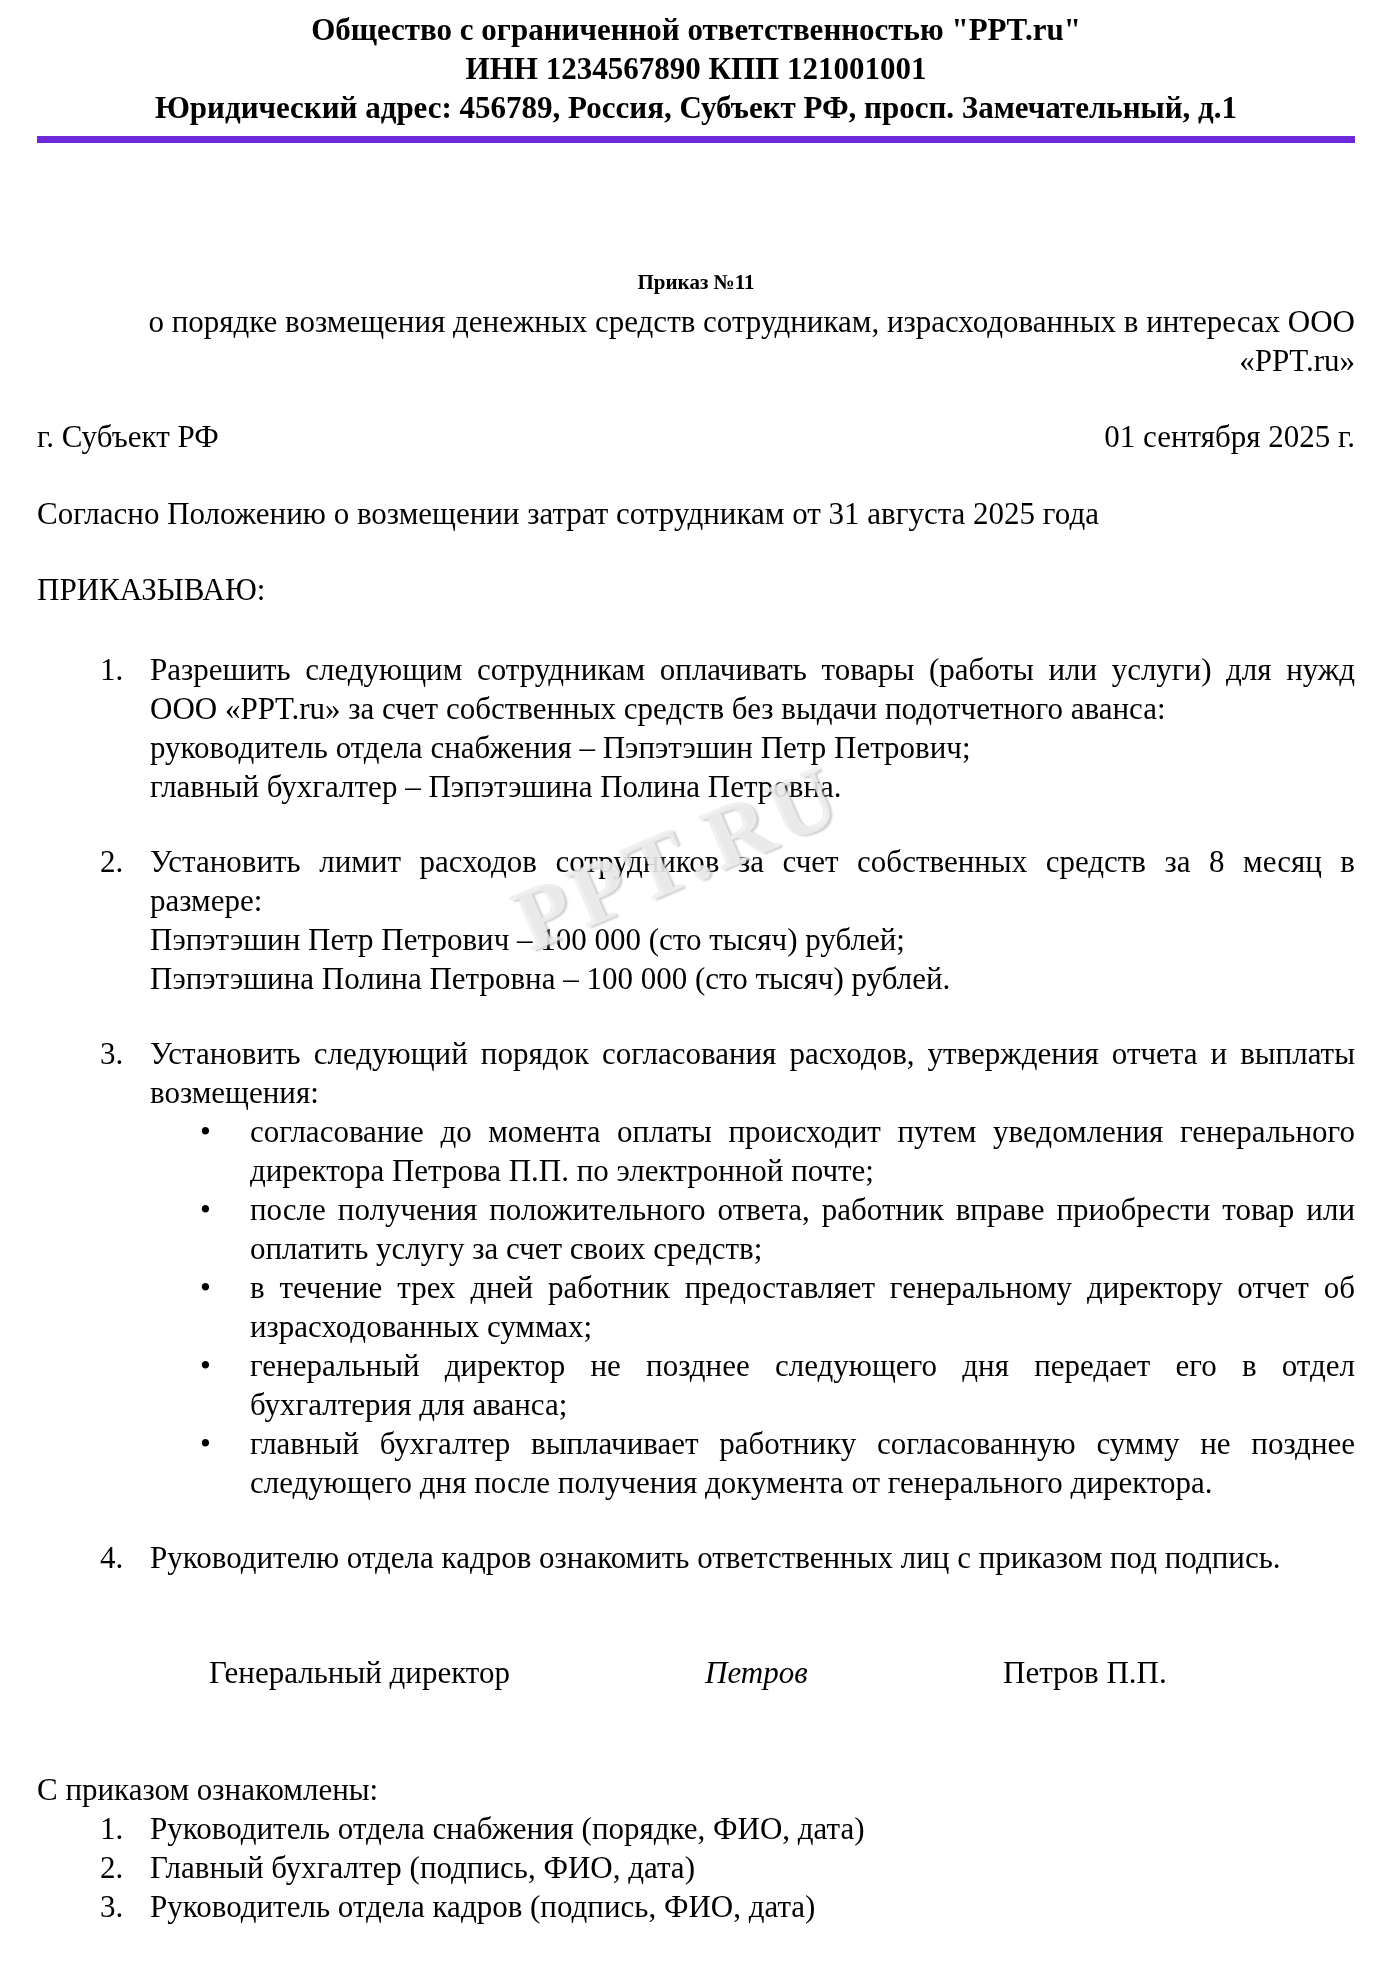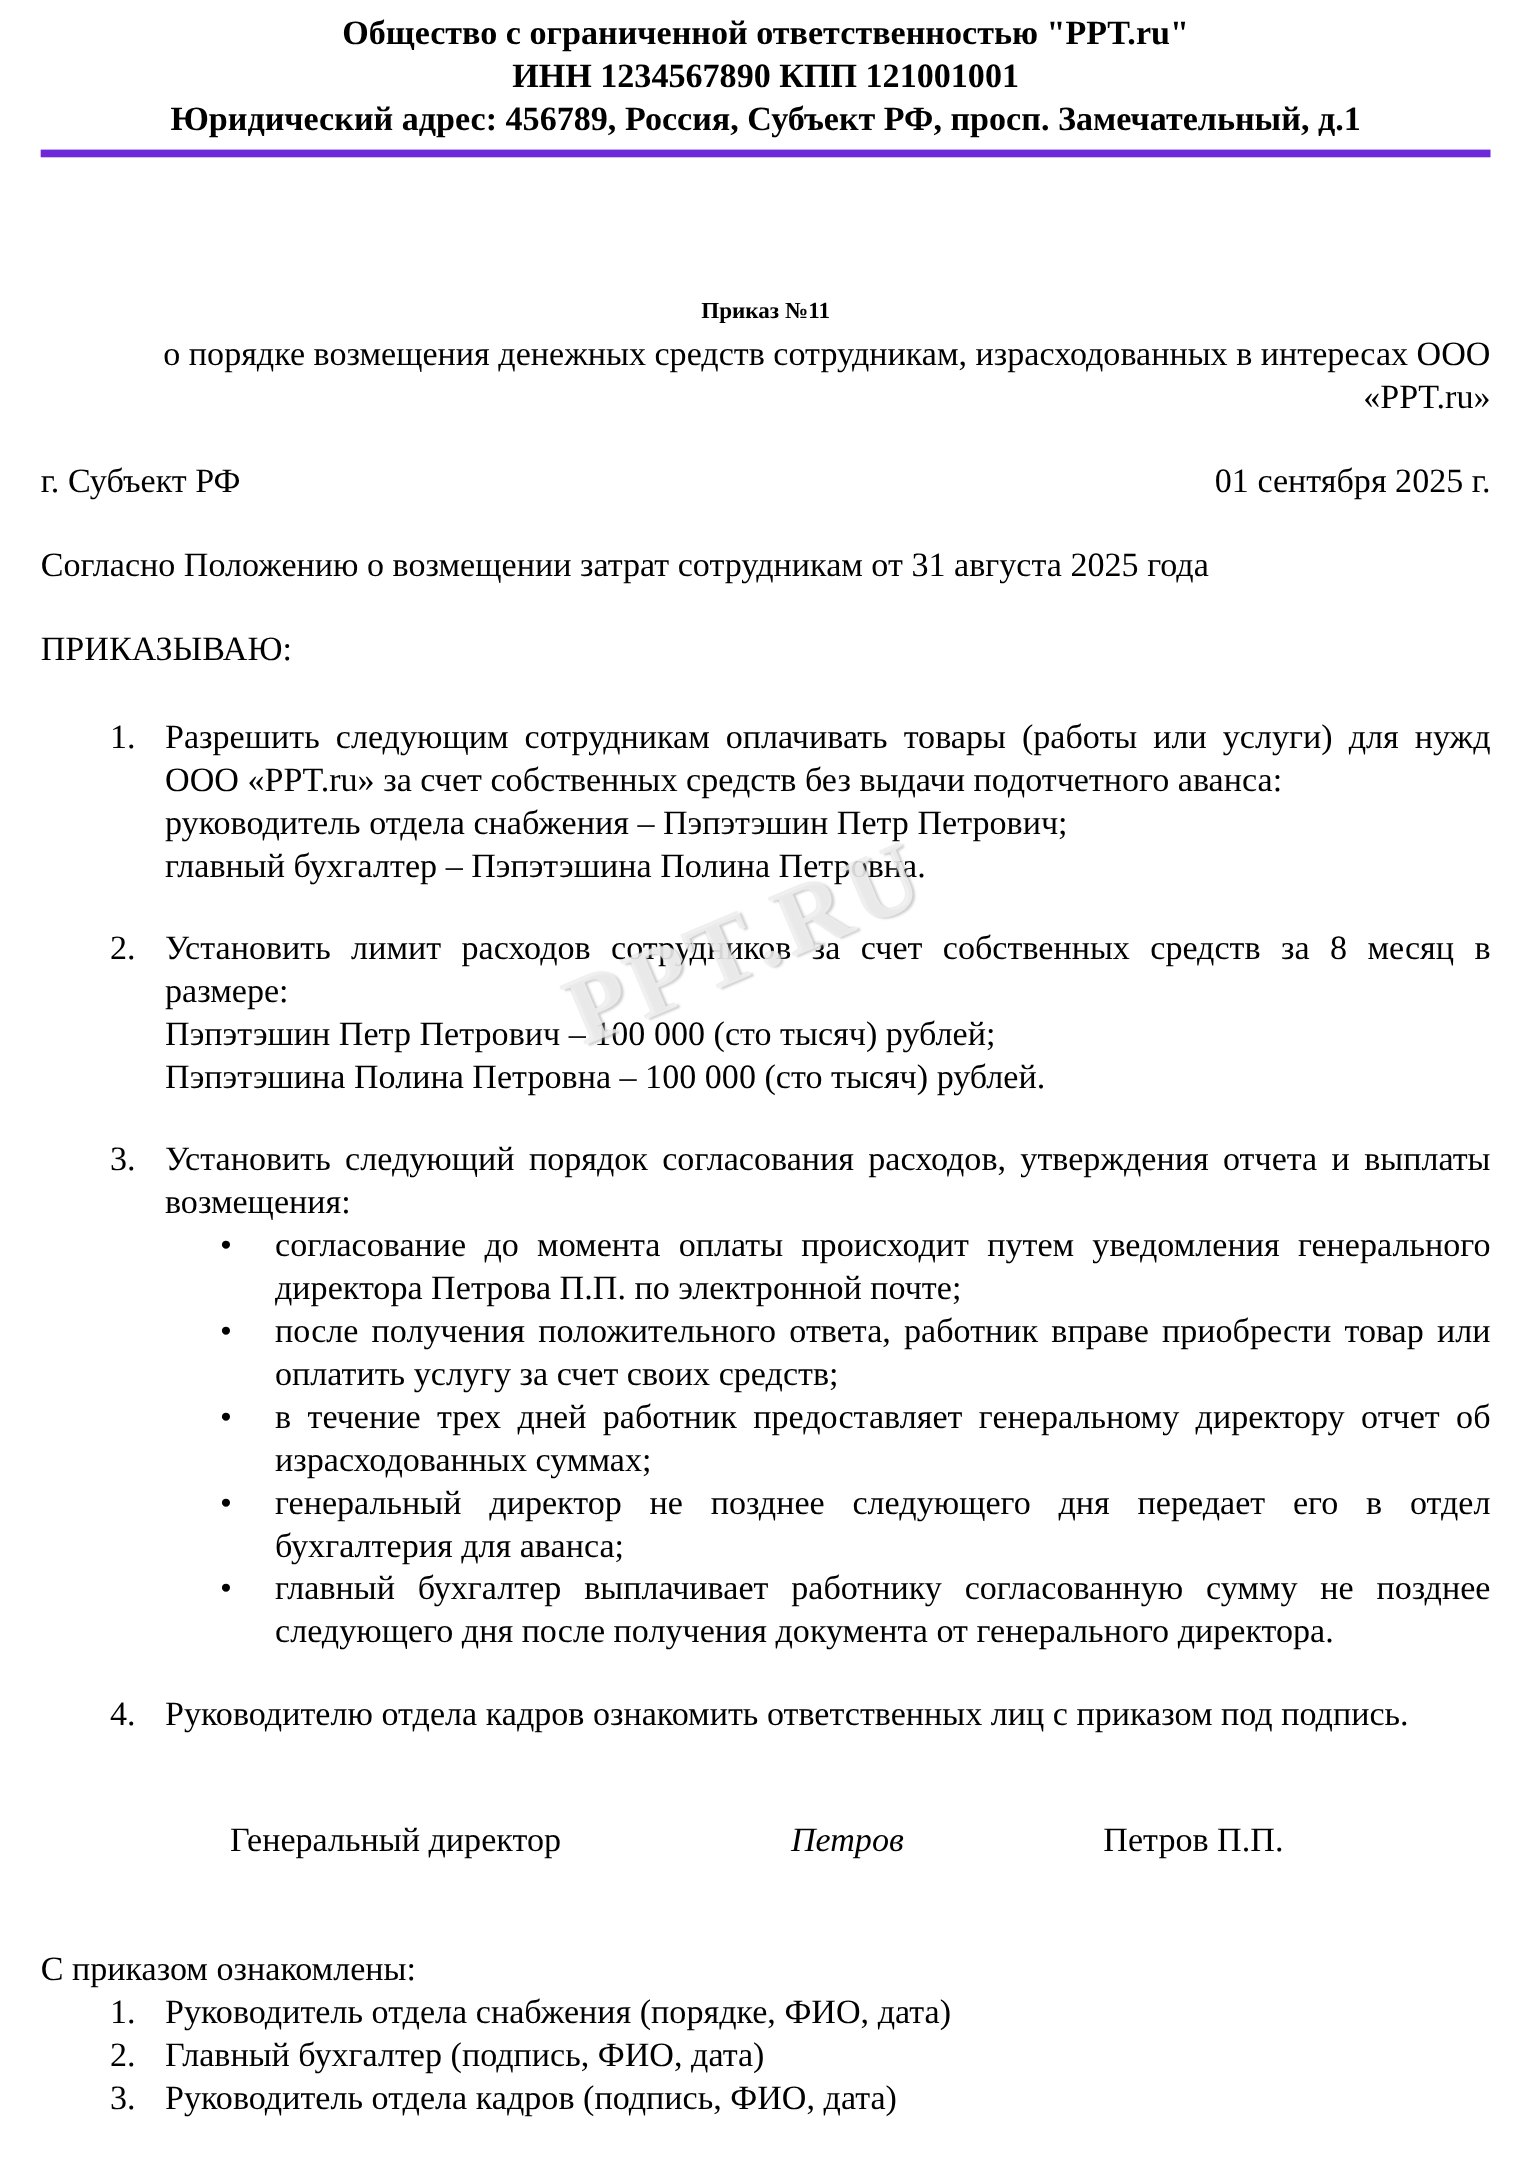--- a/index.html
+++ b/index.html
@@ -47,21 +47,21 @@
   .subline { margin: 0; }
 
   .bullets { margin: 0; padding: 0 0 0 50px; list-style: none; }
   .bullets > li { display: flex; }
   .bullets .dot { flex: none; width: 50px; }
   .bullets .dot::before { content: "\2022"; font-size: 31px; }
   .bullets p { flex: 1; margin: 0; text-align: justify; min-width: 0; }
 
   .signrow { position: relative; margin-top: 76px; height: 39px; }
   .signrow .role { position: absolute; left: 172px; }
-  .signrow .sig  { position: absolute; left: 682px; font-style: italic; }
+  .signrow .sig  { position: absolute; left: 668px; font-style: italic; }
   .signrow .name { position: absolute; left: 966px; }
 
   .ack-title { margin: 78px 0 0 0; }
   .ack-list { margin: 0; padding: 0 0 0 63px; list-style: none; }
   .ack-list > li { display: flex; }
   .ack-list .num { flex: none; width: 50px; }
 
   .watermark {
     position: absolute;
     left: 520px;

